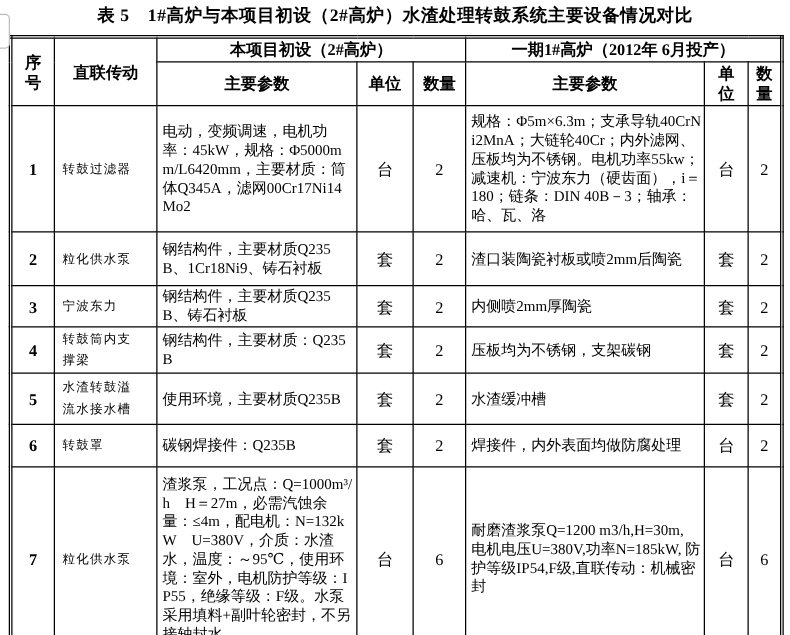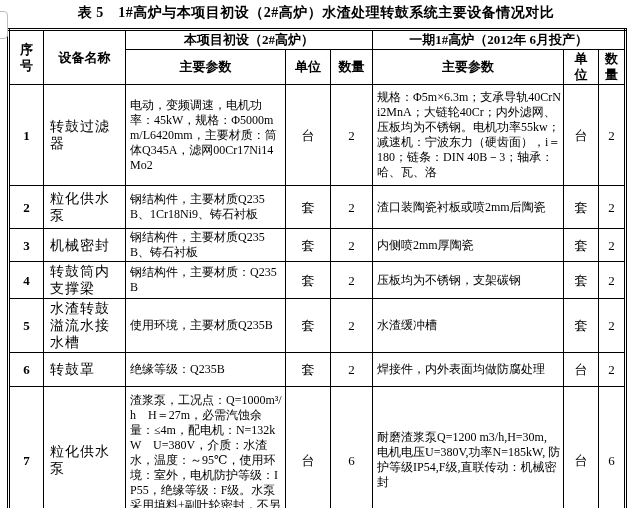--- a/index.html
+++ b/index.html
@@ -23,21 +23,21 @@
     border:3px double #000;
   }
   td{
     border:1px solid #000;
     font-size:12px;line-height:15px;vertical-align:middle;
     padding:1px 3px;word-break:break-all;
   }
   .hdr{font-weight:bold;text-align:center;font-size:13px;line-height:16px;word-break:keep-all;}
   .pre{white-space:pre-line;}
   .c-no{text-align:center;font-weight:bold;font-size:13px;word-break:keep-all;}
-  .c-name{font-size:14px;letter-spacing:1px;line-height:17px;padding:1px 12px 1px 6px;}
+  .c-name{font-size:10px;letter-spacing:1px;line-height:17px;padding:1px 12px 1px 6px;}
   .c-params{padding:1px 2px 1px 4px;}
   .c-unit,.c-qty{text-align:center;font-size:13px;}
   tr.hr1{height:20px}
   tr.hr2{height:27px}
   tr.r1{height:101px}
   tr.r2{height:43px}
   tr.r3{height:30px}
   tr.r4{height:32px}
   tr.r5{height:41px}
   tr.r6{height:34px}
@@ -58,21 +58,21 @@
         <col style="width:45px">
       <col style="width:42px">
         <col style="width:191px">
         <col style="width:35px">
         <col style="width:27px">
     </colgroup>
     <tbody>
       <tr class="hr1">
         <td rowspan="2" class="hdr pre">序
 号</td>
-        <td rowspan="2" class="hdr">设备名称</td>
+        <td rowspan="2" class="hdr">直联传动</td>
         <td colspan="3" class="hdr">本项目初设（2#高炉）</td>
         <td colspan="3" class="hdr">一期1#高炉（2012年 6月投产）</td>
       </tr>
       <tr class="hr2">
         <td class="hdr">主要参数</td>
         <td class="hdr">单位</td>
         <td class="hdr">数量</td>
         <td class="hdr">主要参数</td>
         <td class="hdr pre">单
 位</td>
@@ -97,21 +97,21 @@
         <td class="c-params">钢结构件，主要材质Q235B、1Cr18Ni9、铸石衬板</td>
         <td class="c-unit">套</td>
         <td class="c-qty">2</td>
         <td class="c-params">渣口装陶瓷衬板或喷2mm后陶瓷</td>
         <td class="c-unit">套</td>
         <td class="c-qty">2</td>
       </tr>
 
       <tr class="r3">
         <td class="c-no">3</td>
-        <td class="c-name">机械密封</td>
+        <td class="c-name">宁波东力</td>
         <td class="c-params">钢结构件，主要材质Q235B、铸石衬板</td>
         <td class="c-unit">套</td>
         <td class="c-qty">2</td>
         <td class="c-params">内侧喷2mm厚陶瓷</td>
         <td class="c-unit">套</td>
         <td class="c-qty">2</td>
       </tr>
 
       <tr class="r4">
         <td class="c-no">4</td>
@@ -131,21 +131,21 @@
         <td class="c-unit">套</td>
         <td class="c-qty">2</td>
         <td class="c-params">水渣缓冲槽</td>
         <td class="c-unit">套</td>
         <td class="c-qty">2</td>
       </tr>
 
       <tr class="r6">
         <td class="c-no">6</td>
         <td class="c-name">转鼓罩</td>
-        <td class="c-params">绝缘等级：Q235B</td>
+        <td class="c-params">碳钢焊接件：Q235B</td>
         <td class="c-unit">套</td>
         <td class="c-qty">2</td>
         <td class="c-params">焊接件，内外表面均做防腐处理</td>
         <td class="c-unit">台</td>
         <td class="c-qty">2</td>
       </tr>
 
       <tr class="r7">
         <td class="c-no">7</td>
         <td class="c-name">粒化供水泵</td>

